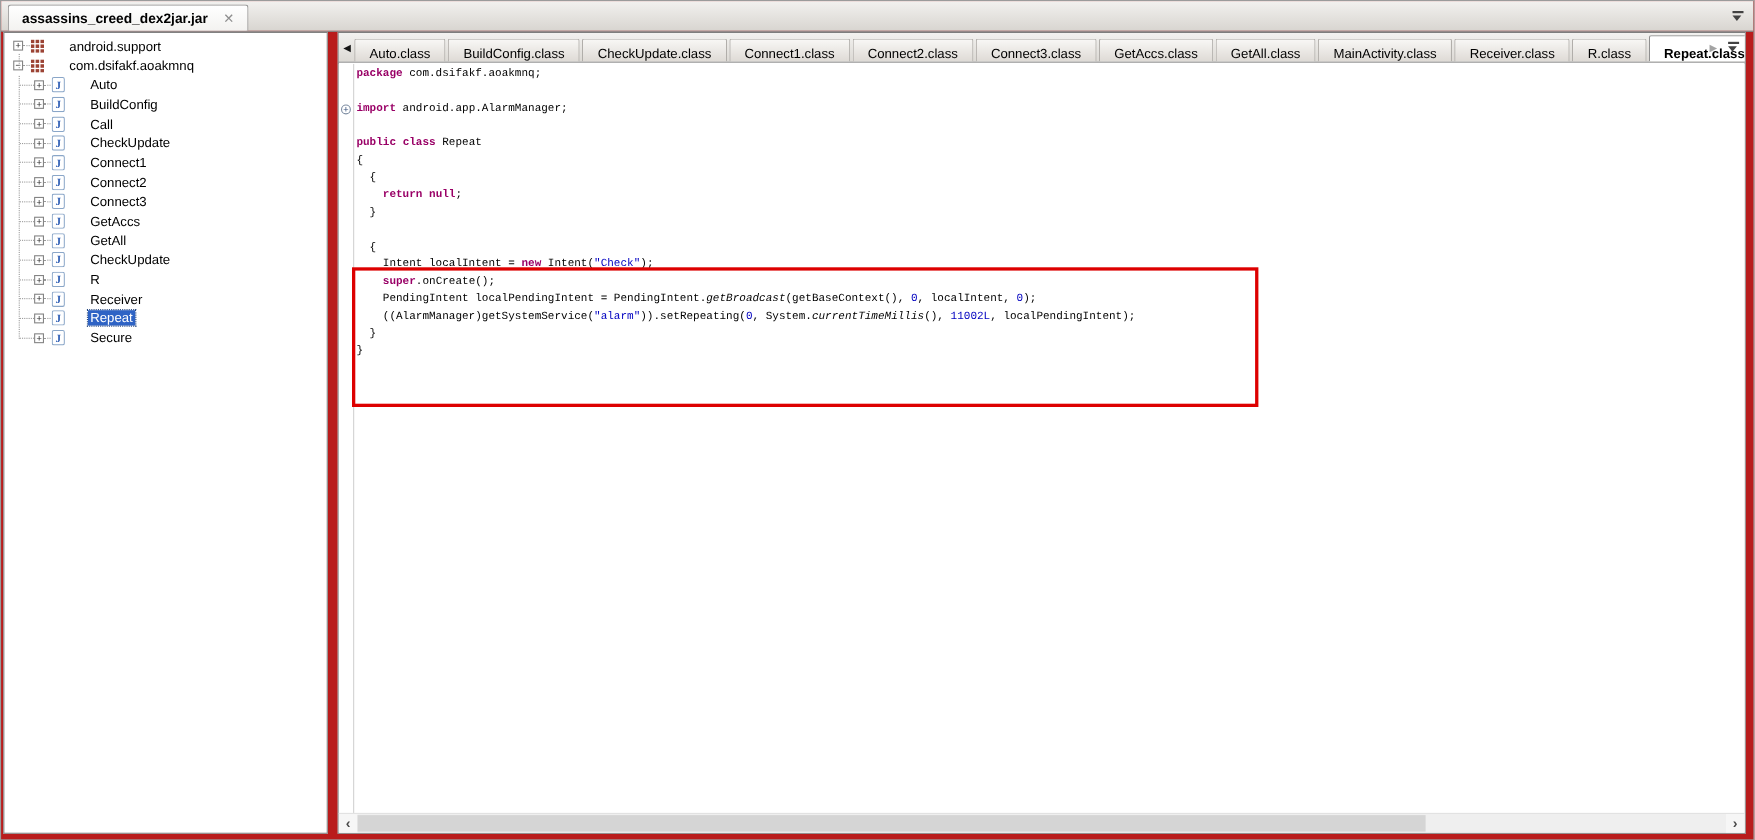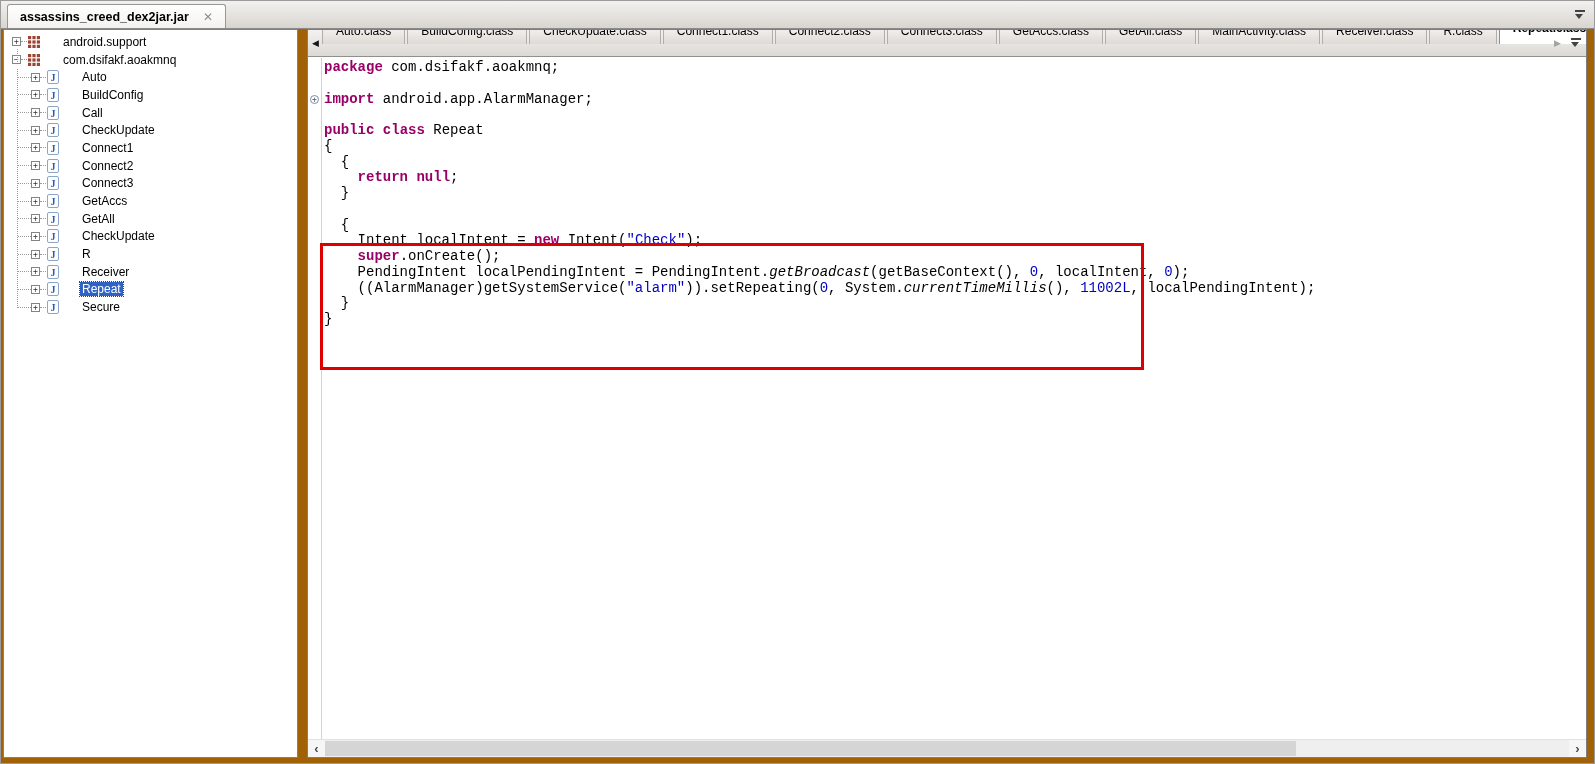--- a/index.html
+++ b/index.html
@@ -1,18 +1,18 @@
 <!DOCTYPE html>
 <html style="--keyword: #990066; --literal: #0000c0; --selection: #2e63c5; --annotation: #dd0000;"><head>
 <meta charset="utf-8">
 <style>
   html,body{margin:0;padding:0;background:#b8b8b8;}
   .app{
     position:relative;width:1595px;height:764px;overflow:hidden;
-    background:#a16207;font-family:"Liberation Sans",sans-serif;color:#000;
+    background:#b91c1c;font-family:"Liberation Sans",sans-serif;color:#000;
     border:1px solid #9b9b9b;box-sizing:border-box;
   }
   
   .jar-tabbar{position:absolute;top:0;left:0;right:0;height:27px;
     background:linear-gradient(#f2f1ef,#d8d5d0);border-bottom:1px solid #8a8a8a;}
   .jar-tab{position:absolute;left:6px;top:3px;height:24px;box-sizing:border-box;
     display:flex;align-items:center;gap:14px;padding:0 12px;
     background:linear-gradient(#ffffff,#f3f2f0);border:1px solid #979797;border-bottom:none;
     border-radius:3px 3px 0 0;font-weight:bold;font-size:12.5px;z-index:2;}
   .jar-close{color:#8e8e8e;font-size:12px;font-weight:normal;}
@@ -41,33 +41,33 @@
   .vdots{position:absolute;border-left:1px dotted #9a9a9a;width:0;left:13px;}
   .vdots-a{top:19px;height:13px;}
   .vdots-b{top:39px;height:239px;}
   
   .right-panel{position:absolute;top:28px;left:306px;right:7px;bottom:5px;box-sizing:border-box;
     background:#fff;border:1px solid #7e7e7e;}
   .class-tabbar{position:absolute;top:0;left:0;right:0;height:27px;box-sizing:border-box;
     background:linear-gradient(#f3f2f0,#dcd9d4);border-bottom:1px solid #8f8f8f;
     display:flex;align-items:flex-end;padding-left:2px;overflow:hidden;}
   .tabbar-left-btn{align-self:center;width:15px;text-align:center;font-size:9px;color:#141414;margin:0 2px;}
-  .ctab{display:inline-flex;align-items:flex-start;height:21px;box-sizing:border-box;margin:12px 1px;padding:0 13px;
+  .ctab{display:inline-flex;align-items:flex-end;height:21px;box-sizing:border-box;margin:0 1px;padding:0 13px;
     border:1px solid #b1aeaa;border-bottom:none;border-radius:2px 2px 0 0;
     background:linear-gradient(#f8f7f5,#dedad5);font-size:12px;position:relative;top:0px;white-space:nowrap;}
   .ctab.active{background:#fff;font-weight:bold;height:24px;border-color:#8f8f8f;z-index:2;}
   .tabbar-right{position:absolute;right:5px;top:0;height:26px;display:flex;align-items:center;gap:9px;z-index:3;}
   .tabbar-right-btn{font-size:9px;color:#a3a3a3;}
   
   .code-area{position:absolute;top:28px;left:0;right:0;bottom:17px;background:#fff;overflow:hidden;}
   .gutter{position:absolute;left:0;top:0;bottom:0;width:13px;border-right:1px solid #d2d2d2;background:#fff;}
   .fold-icon{position:absolute;left:2px;width:9px;height:9px;box-sizing:border-box;border:1px solid #7e8da2;
     border-radius:50%;background:#fff;color:#37517c;font:8px/7px "DejaVu Sans Mono",monospace;text-align:center;}
   .code-lines{position:absolute;left:16px;top:2px;right:0;
-    font-family:"Liberation Mono","DejaVu Sans Mono",monospace;font-size:14px;}
+    font-family:"Liberation Mono","DejaVu Sans Mono",monospace;font-size:10px;}
   .code-line{height:15.75px;line-height:15.75px;white-space:pre;}
   .tok-k{color:var(--keyword,#990066);font-weight:bold;}
   .tok-s{color:var(--literal,#0000c0);}
   .tok-n{color:var(--literal,#0000c0);}
   .tok-i{font-style:italic;}
   .tok-p{color:#000;}
   .redbox{position:absolute;left:12px;top:185px;width:824px;height:127px;box-sizing:border-box;
     border:3px solid var(--annotation,#dd0000);z-index:5;}
   
   .hscroll{position:absolute;left:0;right:0;bottom:0;height:17px;background:#efefef;

